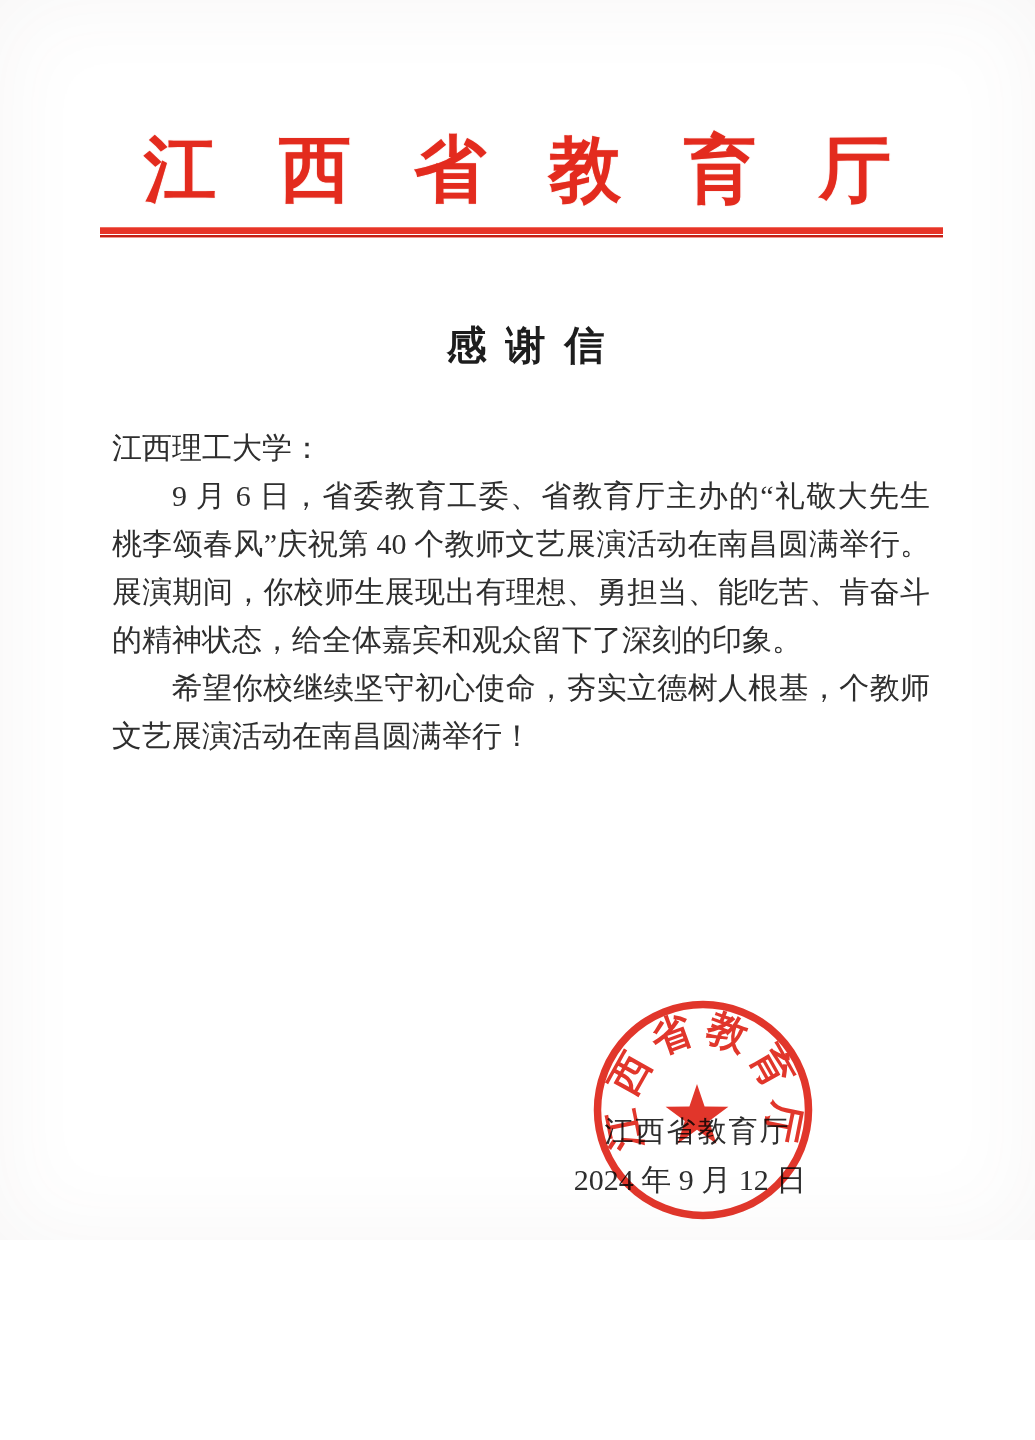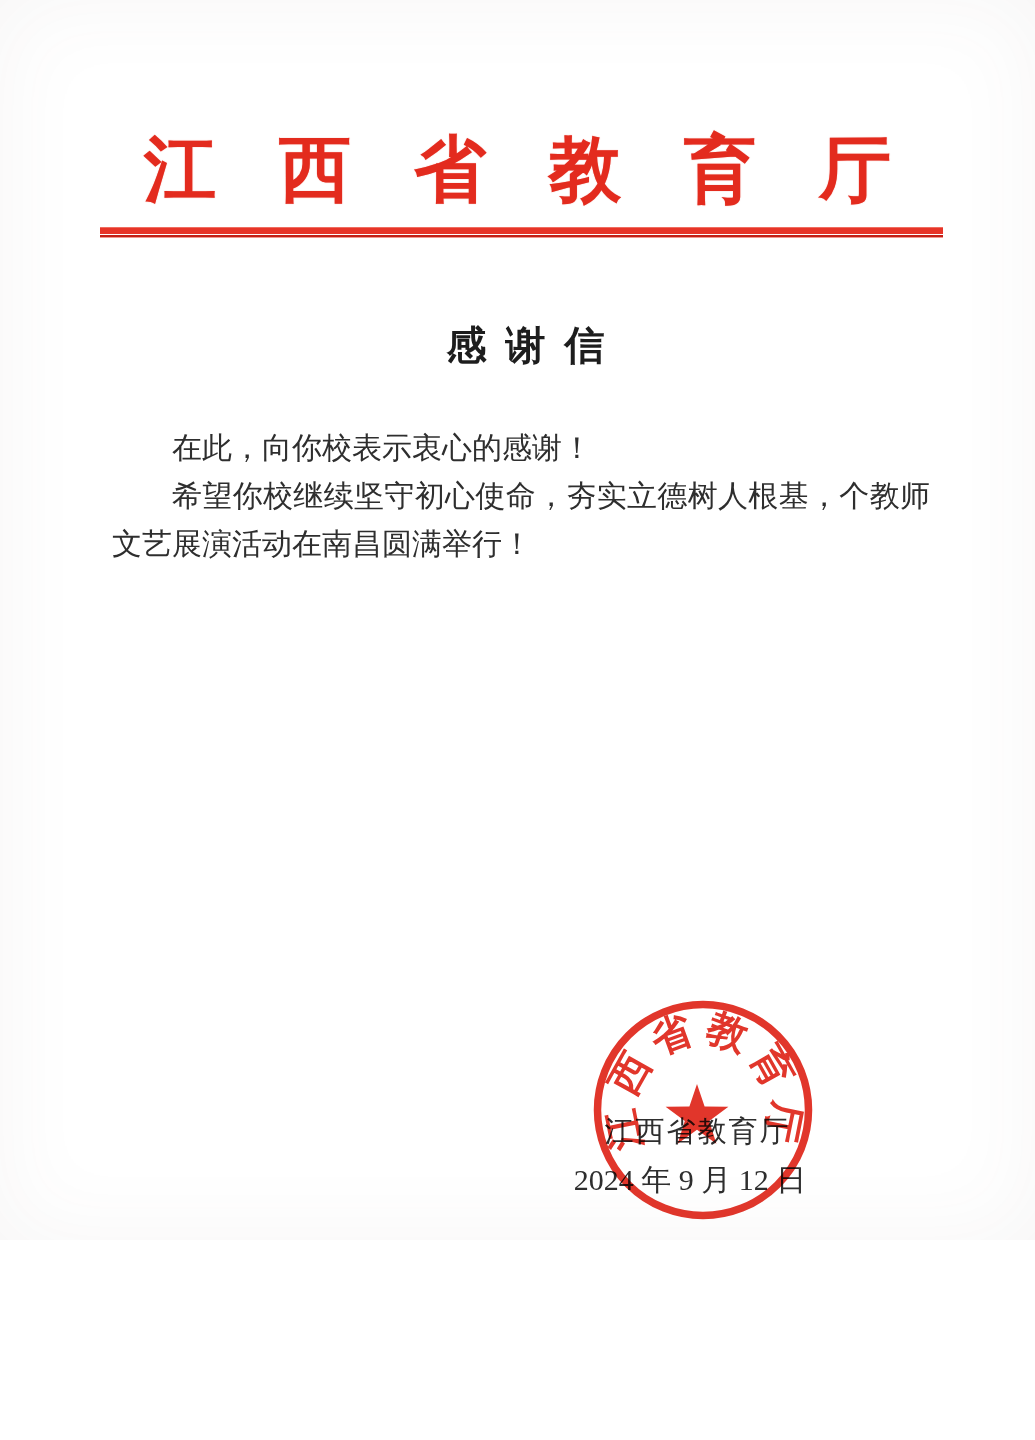--- a/index.html
+++ b/index.html
@@ -138,21 +138,22 @@
 
 <div class="page">
 
   <div class="org-name">江西省教育厅</div>
 
   <div class="rule-top"></div>
 
   <div class="letter-title">感谢信</div>
 
   <div class="letter-body">
-    <p>在此，向你校表示衷心的感谢！</p>
+    <p class="salutation">江西理工大学：</p>
+    <p>9 月 6 日，省委教育工委、省教育厅主办的“礼敬大先生 桃李颂春风”庆祝第 40 个教师文艺展演活动在南昌圆满举行。展演期间，你校师生展现出有理想、勇担当、能吃苦、肯奋斗的精神状态，给全体嘉宾和观众留下了深刻的印象。</p>
     <p>希望你校继续坚守初心使命，夯实立德树人根基，个教师文艺展演活动在南昌圆满举行！</p>
   </div>
 
   <div class="signature">江西省教育厅</div>
 
   <div class="letter-date">2024 年 9 月 12 日</div>
 
   <div class="seal">
     <svg viewBox="0 0 226 226" xmlns="http://www.w3.org/2000/svg">
       <defs>

